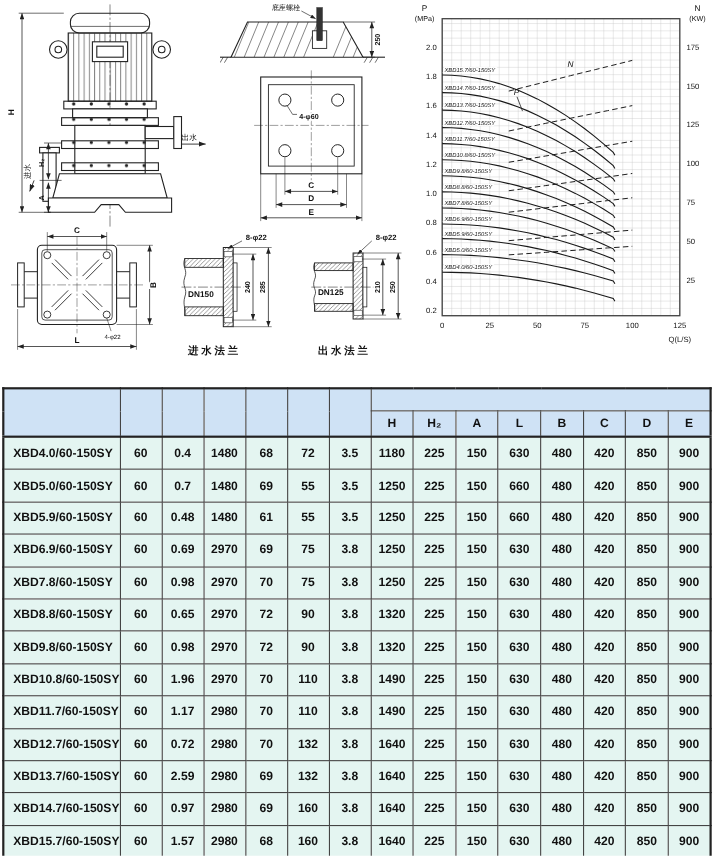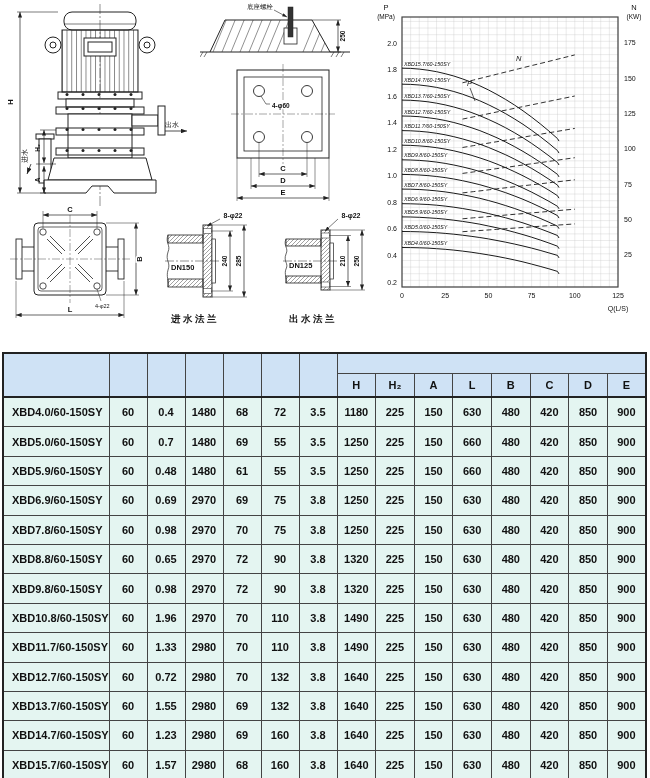--- a/index.html
+++ b/index.html
@@ -613,21 +613,21 @@
           <td>150</td>
           <td>630</td>
           <td>480</td>
           <td>420</td>
           <td>850</td>
           <td>900</td>
         </tr>
         <tr>
           <td class="model">XBD11.7/60-150SY</td>
           <td>60</td>
-          <td>1.33</td>
+          <td>1.17</td>
           <td>2980</td>
           <td>70</td>
           <td>110</td>
           <td>3.8</td>
           <td>1490</td>
           <td>225</td>
           <td>150</td>
           <td>630</td>
           <td>480</td>
           <td>420</td>
@@ -647,38 +647,38 @@
           <td>150</td>
           <td>630</td>
           <td>480</td>
           <td>420</td>
           <td>850</td>
           <td>900</td>
         </tr>
         <tr>
           <td class="model">XBD13.7/60-150SY</td>
           <td>60</td>
-          <td>1.55</td>
+          <td>2.59</td>
           <td>2980</td>
           <td>69</td>
           <td>132</td>
           <td>3.8</td>
           <td>1640</td>
           <td>225</td>
           <td>150</td>
           <td>630</td>
           <td>480</td>
           <td>420</td>
           <td>850</td>
           <td>900</td>
         </tr>
         <tr>
           <td class="model">XBD14.7/60-150SY</td>
           <td>60</td>
-          <td>1.23</td>
+          <td>0.97</td>
           <td>2980</td>
           <td>69</td>
           <td>160</td>
           <td>3.8</td>
           <td>1640</td>
           <td>225</td>
           <td>150</td>
           <td>630</td>
           <td>480</td>
           <td>420</td>

